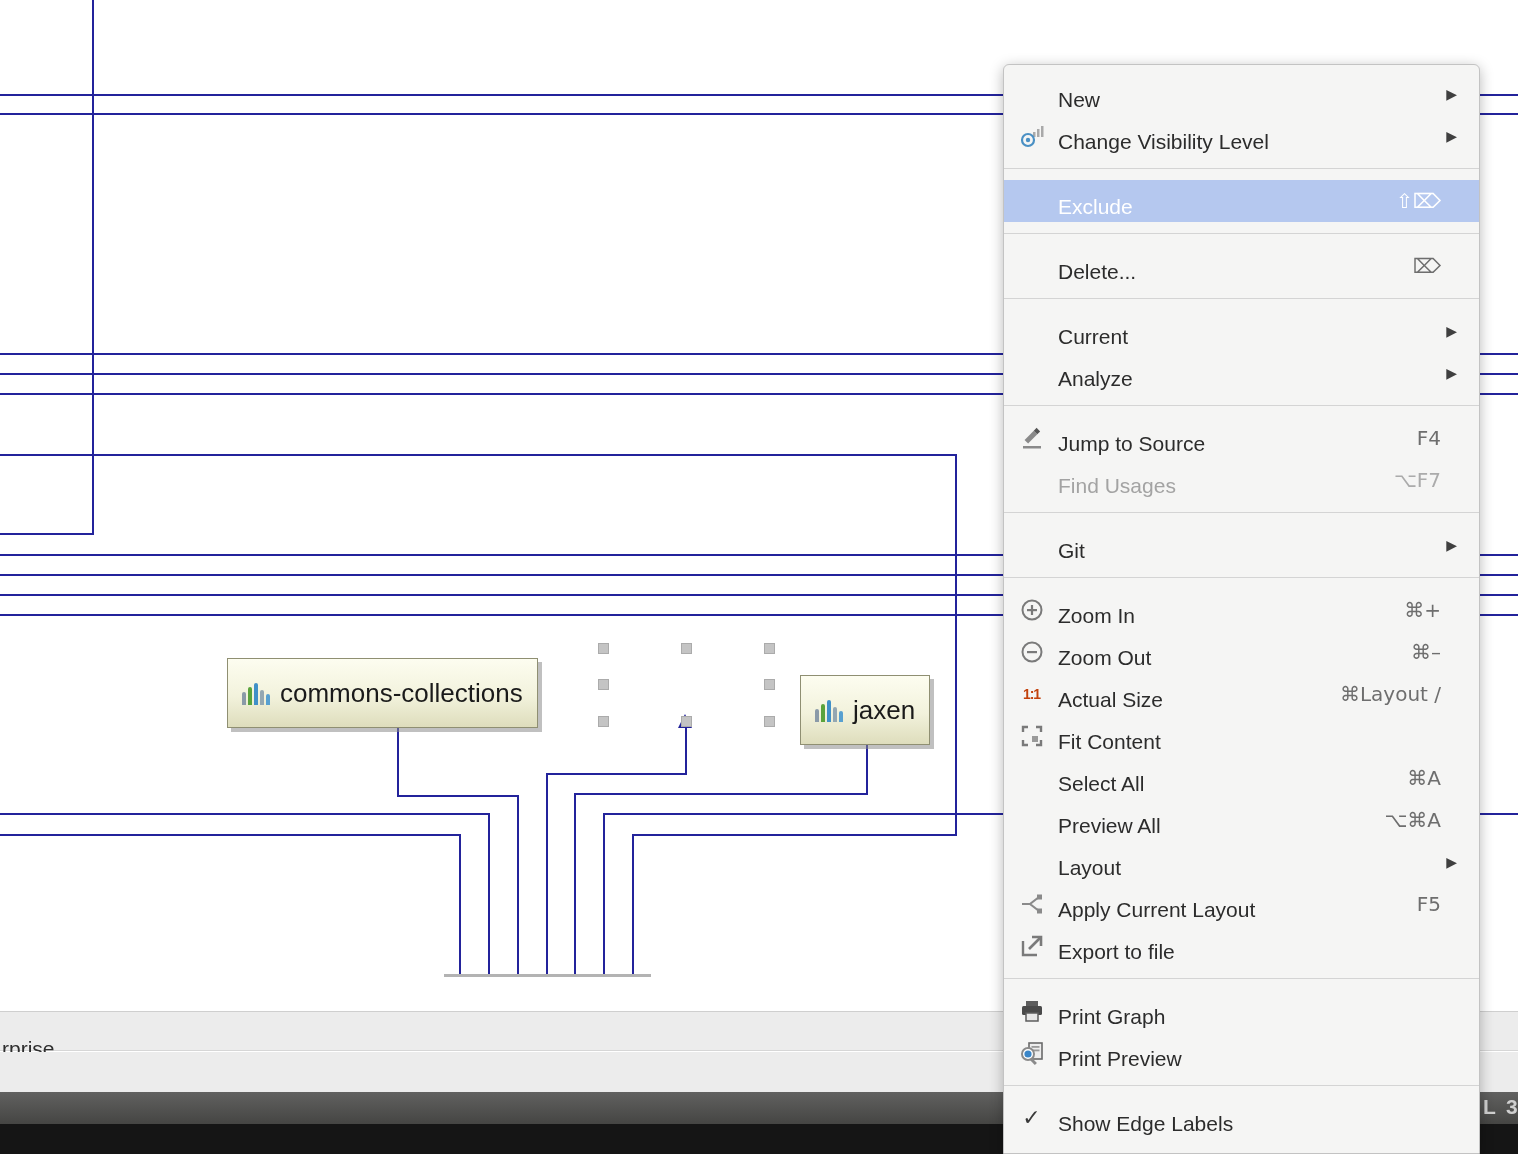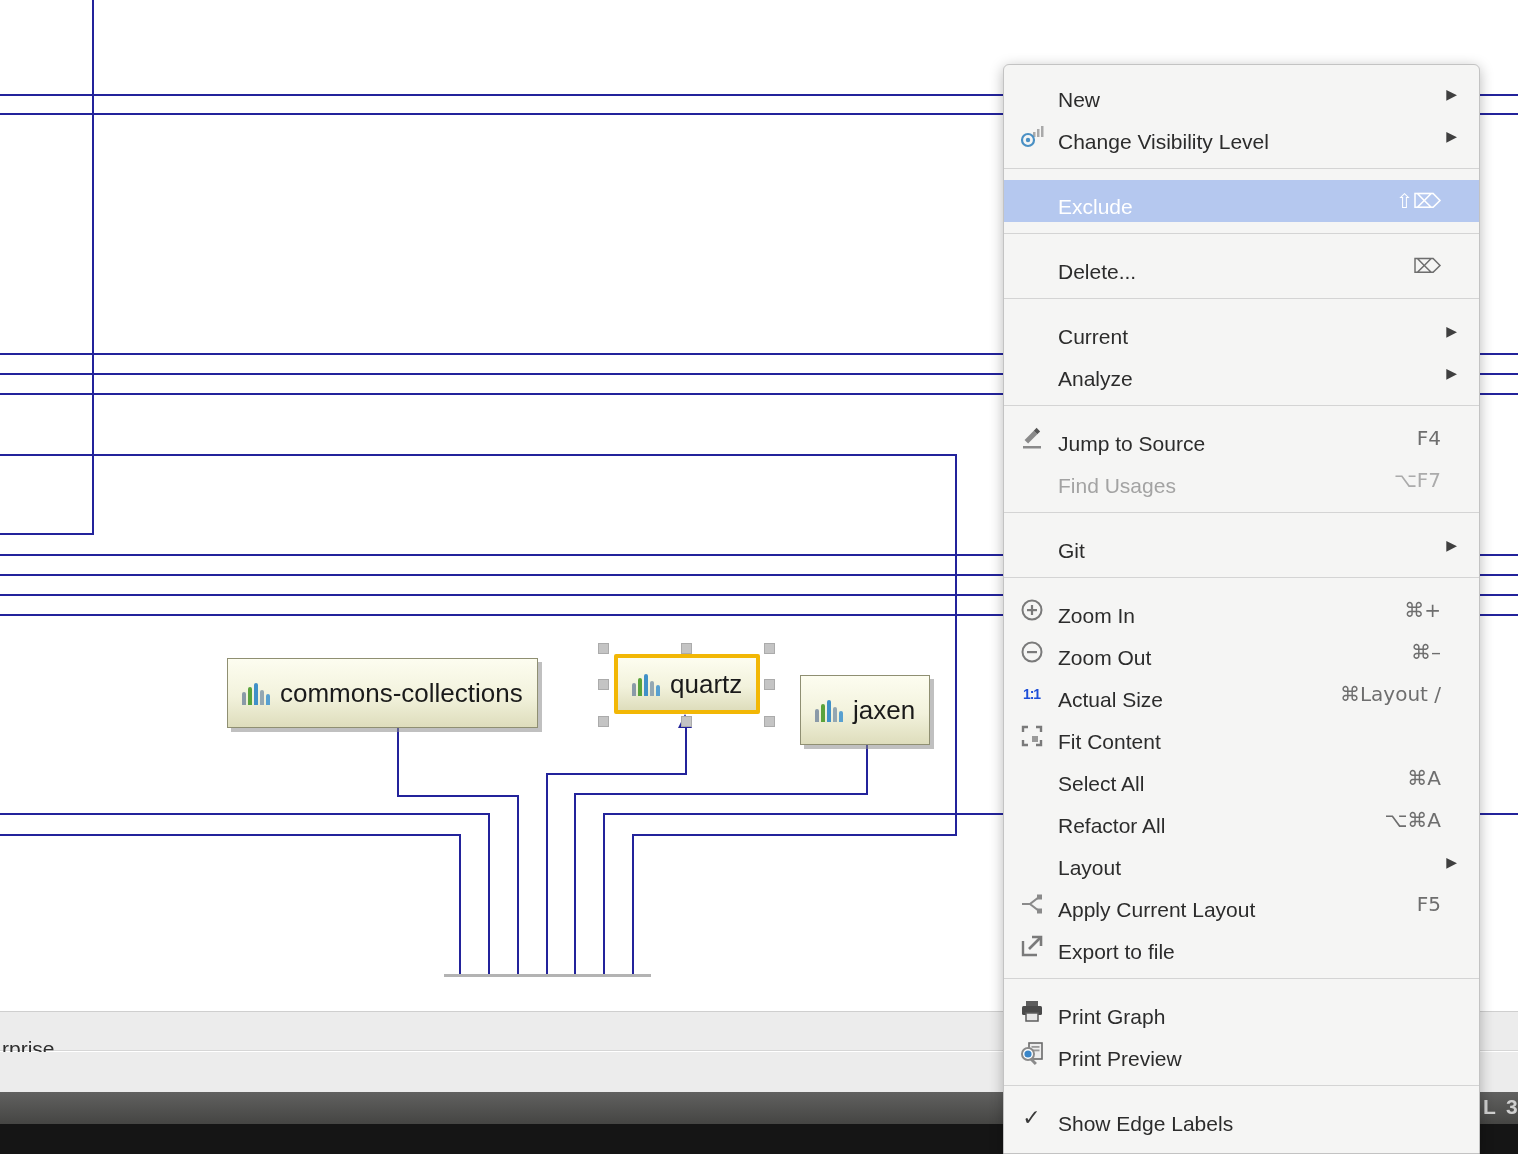--- a/index.html
+++ b/index.html
@@ -44,21 +44,21 @@
   .menu-item{height:42px;display:flex;align-items:center;font-size:21px;color:#2c2c2c;}
   .mi-icon{width:33px;margin-left:11px;display:flex;align-items:center;justify-content:center;flex:0 0 33px;}
   .mi-label{margin-left:10px;white-space:nowrap;margin-top:12px;}
   .mi-spacer{flex:1;}
   .mi-shortcut{margin-right:38px;color:#6e6e6e;font-family:"DejaVu Sans",sans-serif;font-size:20px;white-space:nowrap;}
   .mi-arrow{margin-right:22px;color:#3f3f3f;font-size:14px;}
   .menu-item.highlighted{background:#b5c8ef;color:#ffffff;}
   .menu-item.highlighted .mi-shortcut{color:#ffffff;}
   .menu-item.disabled{color:#a3a3a3;}
   .menu-item.disabled .mi-shortcut{color:#ababab;}
-  .one-one{font-size:14px;font-weight:bold;color:#1d4ed8;letter-spacing:-1px;}
+  .one-one{font-size:14px;font-weight:bold;color:#c2410c;letter-spacing:-1px;}
   .checkmark{font-size:22px;color:#3a3a3a;}
 </style>
 </head>
 <body>
 
 <div class="screen">
 
   <div id="edges">
       <div class="edge" style="left: 0px; top: 94px; width: 1518px; height: 2px;"></div>
       <div class="edge" style="left: 0px; top: 113px; width: 1518px; height: 2px;"></div>
@@ -122,30 +122,20 @@
   <div class="node" style="left:227px;top:658px;">
     <span class="lib-icon">
         <i style="background: rgb(138, 154, 168); height: 13px;"></i>
         <i style="background: rgb(90, 163, 60); height: 18px;"></i>
         <i style="background: rgb(64, 144, 200); height: 22px;"></i>
         <i style="background: rgb(147, 167, 178); height: 15px;"></i>
         <i style="background: rgb(88, 160, 208); height: 11px;"></i>
       </span>
     <span>commons-collections</span>
   </div>
-  <div class="node selected" style="left:614px;top:654px;height:60px;">
-    <span class="lib-icon">
-        <i style="background: rgb(138, 154, 168); height: 13px;"></i>
-        <i style="background: rgb(90, 163, 60); height: 18px;"></i>
-        <i style="background: rgb(64, 144, 200); height: 22px;"></i>
-        <i style="background: rgb(147, 167, 178); height: 15px;"></i>
-        <i style="background: rgb(88, 160, 208); height: 11px;"></i>
-      </span>
-    <span>quartz</span>
-  </div>
   <div class="node" style="left:800px;top:658px;margin-top:17px;">
     <span class="lib-icon">
         <i style="background: rgb(138, 154, 168); height: 13px;"></i>
         <i style="background: rgb(90, 163, 60); height: 18px;"></i>
         <i style="background: rgb(64, 144, 200); height: 22px;"></i>
         <i style="background: rgb(147, 167, 178); height: 15px;"></i>
         <i style="background: rgb(88, 160, 208); height: 11px;"></i>
       </span>
     <span>jaxen</span>
   </div>
@@ -269,21 +259,21 @@
         <span class="mi-spacer"></span>
       </div>
       <div class="menu-item">
         <span class="mi-icon"></span>
         <span class="mi-label">Select All</span>
         <span class="mi-spacer"></span>
         <span class="mi-shortcut">⌘A</span>
       </div>
       <div class="menu-item">
         <span class="mi-icon"></span>
-        <span class="mi-label">Refactor All</span>
+        <span class="mi-label">Preview All</span>
         <span class="mi-spacer"></span>
         <span class="mi-shortcut">⌥⌘A</span>
       </div>
       <div class="menu-item">
         <span class="mi-icon"></span>
         <span class="mi-label">Layout</span>
         <span class="mi-spacer"></span>
         <span class="mi-arrow">▶</span>
       </div>
       <div class="menu-item">

